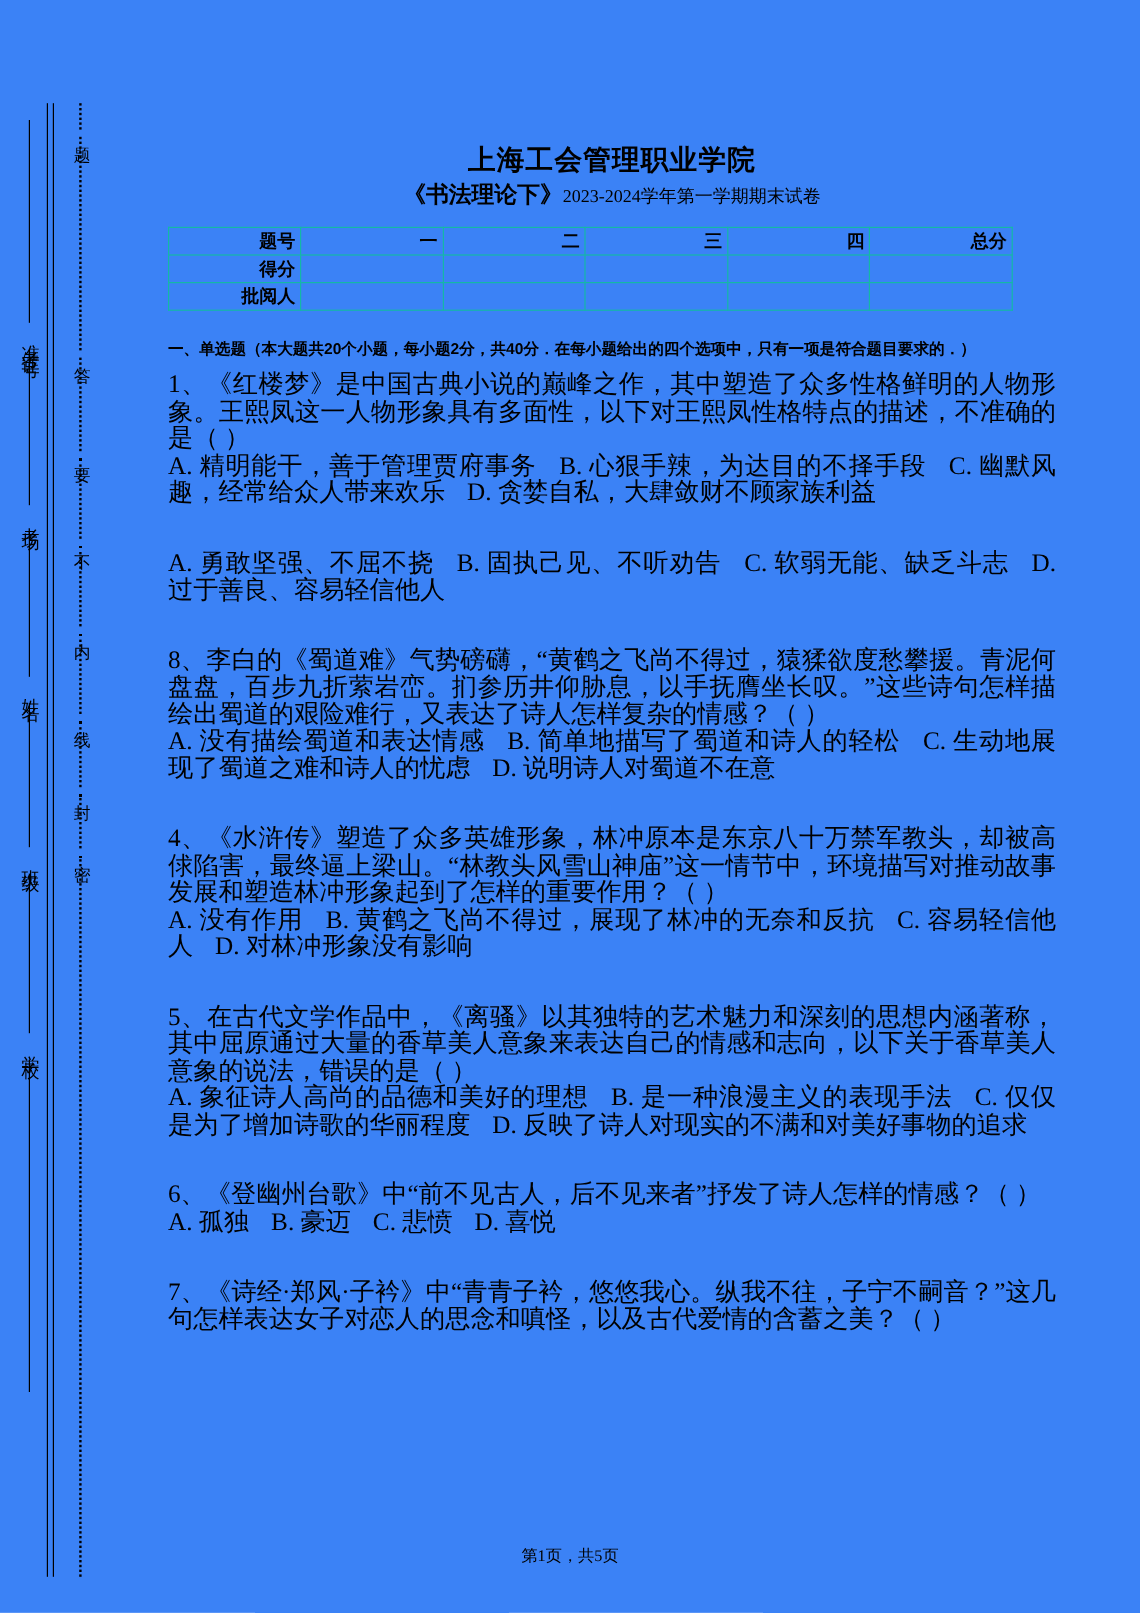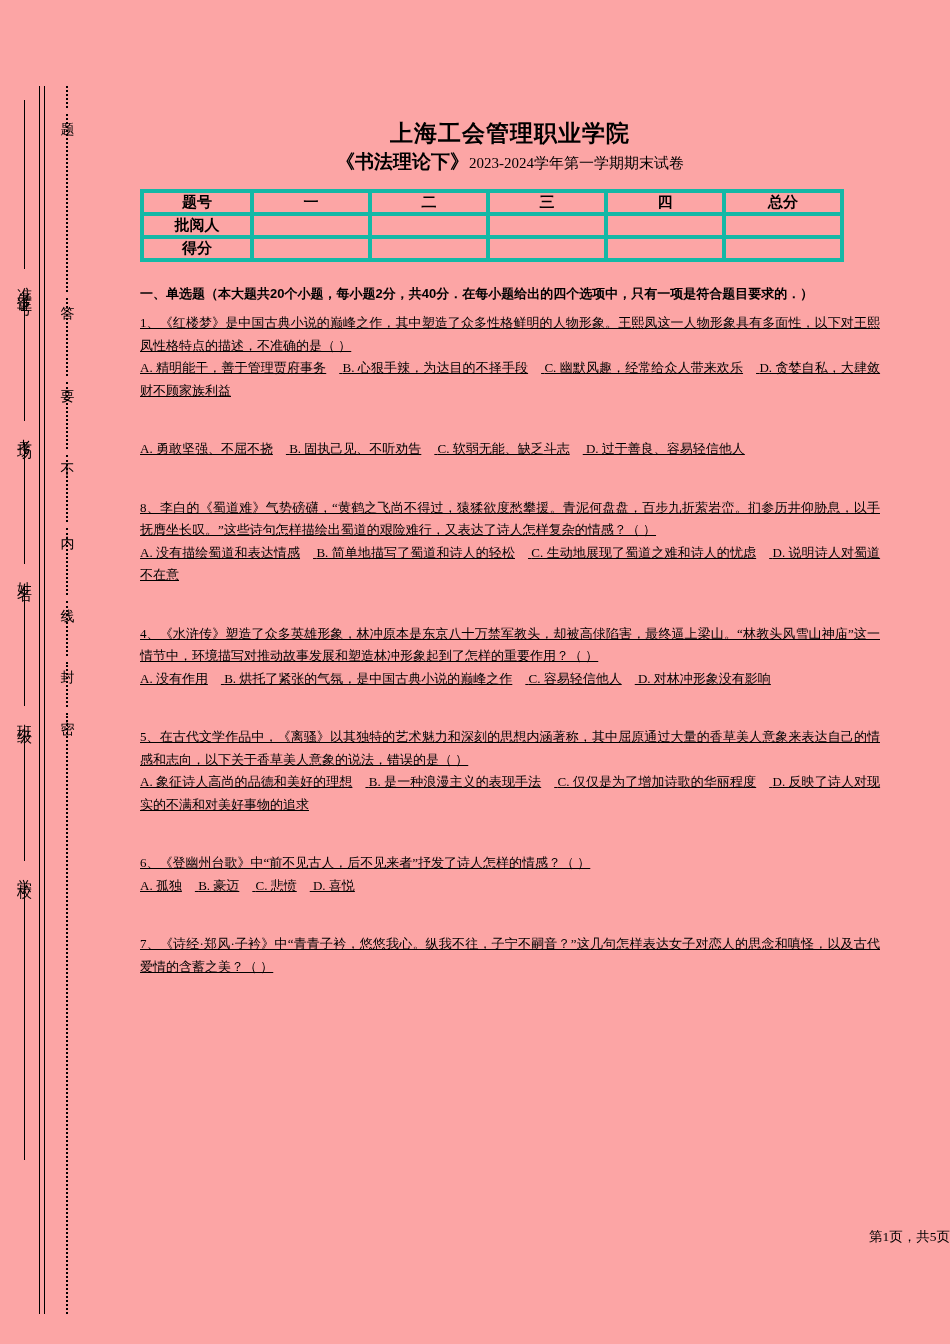--- a/index.html
+++ b/index.html
@@ -4,21 +4,21 @@
 <style>
   * { margin:0; padding:0; box-sizing:border-box; }
   html, body { width:950px; height:1344px; }
   body {
     background:#ffffff;
     color:#000000;
     font-family:"Liberation Serif", serif;
     position:relative;
     overflow:hidden;
   }
-  .page { position:absolute; inset:0; background:#fca5a5; }
+  .page { position:absolute; inset:0; background:#3b82f6; }
 
   
   .fields-col {
     position:absolute; left:12px; top:100px; height:1060px; width:24px;
     display:flex; flex-direction:column; align-items:center;
   }
   .fields-col .fld {
     writing-mode:vertical-rl; text-orientation:upright;
     font-size:15px; letter-spacing:5px; padding:6px 0; white-space:nowrap;
   }
@@ -48,41 +48,41 @@
   }
   .subtitle { text-align:center; }
   .subtitle .book { font-family:"Liberation Sans", sans-serif; font-weight:bold; font-size:19px; }
   .subtitle .rest { font-size:15px; }
 
   table.score {
     border-collapse:collapse; table-layout:fixed;
     width:704px; margin-top:14px;
   }
   table.score td {
-    border:4px solid #14b8a6; height:23px; padding:0 4px;
-    text-align:center; font-weight:bold; font-size:15px;
+    border:1px solid #14b8a6; height:23px; padding:0 4px;
+    text-align:right; font-weight:bold; font-size:15px;
   }
   table.score td.blank { font-weight:normal; }
 
   .section-heading {
     margin-top:19px;
     font-family:"Liberation Sans", sans-serif; font-weight:bold;
     font-size:13px; line-height:25px; text-align:justify;
   }
 
   .questions { margin-top:6px; }
   .q { margin-bottom:36px; }
   .q:last-child { margin-bottom:0; }
-  .qtext { font-size:13px; line-height:22.5px; text-align:justify;text-decoration:underline; }
+  .qtext { font-size:21px; line-height:22.5px; text-align:justify; }
   .opts span { margin-right:13px; }
   .opts span:last-child { margin-right:0; }
 
   .footer {
-    position:absolute; left:0; top:1228px; width:950px;
-    text-align:right; font-size:13.5px;
+    position:absolute; left:0; top:1288px; width:950px;
+    text-align:center; font-size:13.5px;
   }
 </style>
 </head>
 <body>
 
 <div class="page">
 
   <div class="fields-col">
     <div class="seg" style="flex:14"></div>
     <span class="fld">准考证号</span>
@@ -140,29 +140,29 @@
       <tbody>
           <tr>
         <td>题号</td>
         <td>一</td>
         <td>二</td>
         <td>三</td>
         <td>四</td>
         <td>总分</td>
       </tr>
       <tr>
-        <td>批阅人</td>
+        <td>得分</td>
         <td class="blank"></td>
         <td class="blank"></td>
         <td class="blank"></td>
         <td class="blank"></td>
         <td class="blank"></td>
       </tr>
       <tr>
-        <td>得分</td>
+        <td>批阅人</td>
         <td class="blank"></td>
         <td class="blank"></td>
         <td class="blank"></td>
         <td class="blank"></td>
         <td class="blank"></td>
       </tr>
     </tbody>
       </table>
 
     <div class="section-heading">一、单选题（本大题共20个小题，每小题2分，共40分．在每小题给出的四个选项中，只有一项是符合题目要求的．）</div>
@@ -195,21 +195,21 @@
           <span>B. 简单地描写了蜀道和诗人的轻松</span>
           <span>C. 生动地展现了蜀道之难和诗人的忧虑</span>
           <span>D. 说明诗人对蜀道不在意</span>
         </p>
       </div>
 
       <div class="q">
         <p class="qtext">4、《水浒传》塑造了众多英雄形象，林冲原本是东京八十万禁军教头，却被高俅陷害，最终逼上梁山。“林教头风雪山神庙”这一情节中，环境描写对推动故事发展和塑造林冲形象起到了怎样的重要作用？（ ）</p>
         <p class="qtext opts">
           <span>A. 没有作用</span>
-          <span>B. 烘托了紧张的气氛，是中国古典小说的巅峰之作</span>
+          <span>B. 黄鹤之飞尚不得过，展现了林冲的无奈和反抗</span>
           <span>C. 容易轻信他人</span>
           <span>D. 对林冲形象没有影响</span>
         </p>
       </div>
 
       <div class="q">
         <p class="qtext">5、在古代文学作品中，《离骚》以其独特的艺术魅力和深刻的思想内涵著称，其中屈原通过大量的香草美人意象来表达自己的情感和志向，以下关于香草美人意象的说法，错误的是（ ）</p>
         <p class="qtext opts">
           <span>A. 象征诗人高尚的品德和美好的理想</span>
           <span>B. 是一种浪漫主义的表现手法</span>

